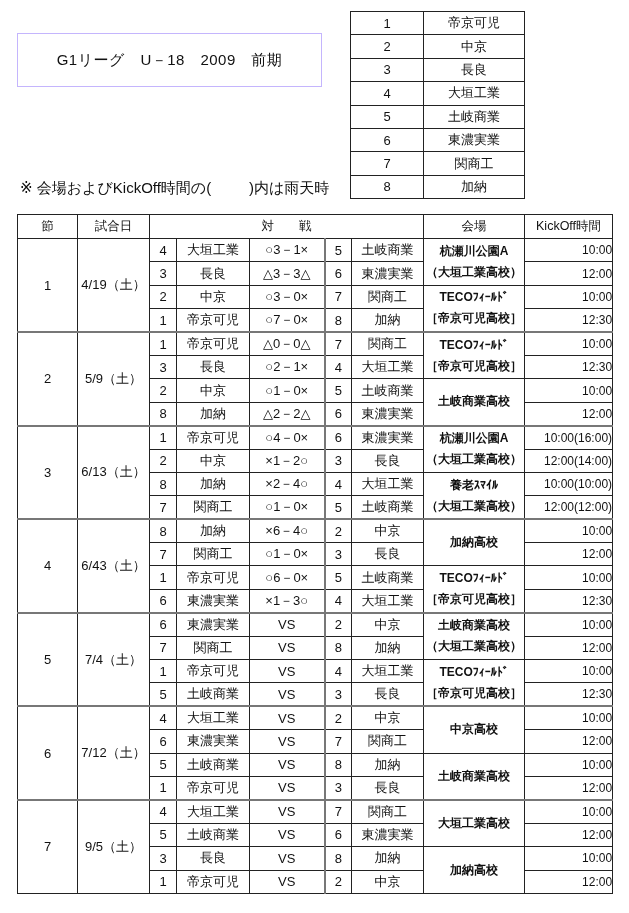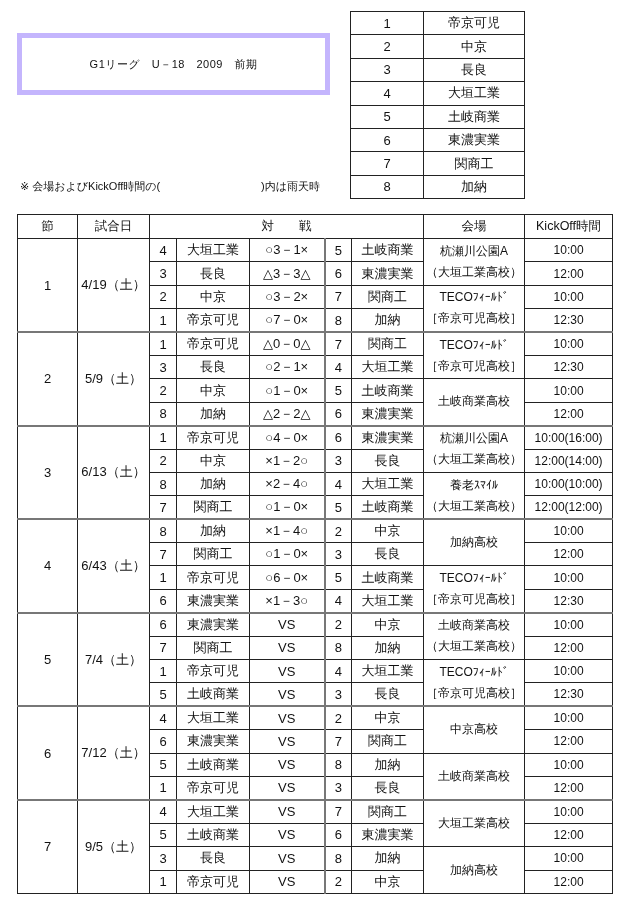--- a/index.html
+++ b/index.html
@@ -3,43 +3,43 @@
 <meta charset="utf-8">
 <style>
   html, body { margin:0; padding:0; }
   body {
     width:629px; height:913px; position:relative; background:#ffffff;
     font-family:"Liberation Sans","DejaVu Sans",sans-serif; color:#111;
     overflow:hidden;
   }
   .title-box {
     position:absolute; left:17px; top:33px; width:303px; height:52px;
-    border:5px solid #c4b5fd; display:flex; align-items:center; justify-content:center;
-    font-size:11px; letter-spacing:0.5px; white-space:pre;
+    border:1px solid #c4b5fd; display:flex; align-items:center; justify-content:center;
+    font-size:15px; letter-spacing:0.5px; white-space:pre;
   }
-  .note { position:absolute; top:179px; font-size:11px; white-space:nowrap; }
+  .note { position:absolute; top:179px; font-size:15px; white-space:nowrap; }
   .note.p1 { left:20px; }
-  .note.p2 { left:261px; }
+  .note.p2 { left:249px; }
 
   table { border-collapse:collapse; table-layout:fixed; }
   td, th { padding:0; text-align:center; vertical-align:middle; white-space:nowrap; overflow:hidden; font-weight:normal; }
 
   .team-table { position:absolute; left:350px; top:11px; width:174px; }
   .team-table tr { height:23.4px; }
   .team-table td { border:1px solid #222; font-size:13px; }
 
   .sched { position:absolute; left:17px; top:214px; width:595px; border:1px solid #222; }
   .sched tr { height:23.4px; }
   .sched th { height:23px; border:1px solid #222; font-size:12.5px; }
   .sched td { border:1px solid #222; font-size:13px; }
   .sched td.sep { border-left:2px solid #777; }
   .sched tr.rs td { border-top:2px solid #777; }
-  .sched td.venue { font-size:12px; }
+  .sched td.venue { font-size:12px;font-weight:bold; }
   .sched td.venue span { display:block; line-height:21px; }
-  .sched td.time { font-size:12px; }
+  .sched td.time { font-size:12px;text-align:right; }
 </style>
 </head>
 <body>
 
 <div class="title-box">G1リーグ　U－18　2009　前期</div>
 
 <table class="team-table">
   <colgroup>
       <col style="width:73px">
       <col style="width:101px">
@@ -122,21 +122,21 @@
     <td>3</td>
     <td>長良</td>
     <td>△3－3△</td>
     <td class="sep">6</td>
     <td>東濃実業</td>
     <td class="time">12:00</td>
   </tr>
   <tr>
     <td>2</td>
     <td>中京</td>
-    <td>○3－2×</td>
+    <td>○3－0×</td>
     <td class="sep">7</td>
     <td>関商工</td>
     <td rowspan="2" class="venue">
           <span>TECOﾌｨｰﾙﾄﾞ</span>
           <span>［帝京可児高校］</span>
         </td>
     <td class="time">10:00</td>
   </tr>
   <tr>
     <td>1</td>
@@ -231,21 +231,21 @@
     <td class="sep">5</td>
     <td>土岐商業</td>
     <td class="time">12:00(12:00)</td>
   </tr>
 
   <tr class="rs">
     <td rowspan="4">4</td>
     <td rowspan="4">6/43（土）</td>
     <td>8</td>
     <td>加納</td>
-    <td>×1－4○</td>
+    <td>×6－4○</td>
     <td class="sep">2</td>
     <td>中京</td>
     <td rowspan="2" class="venue">
           <span>加納高校</span>
           <span></span>
         </td>
     <td class="time">10:00</td>
   </tr>
   <tr>
     <td>7</td>

